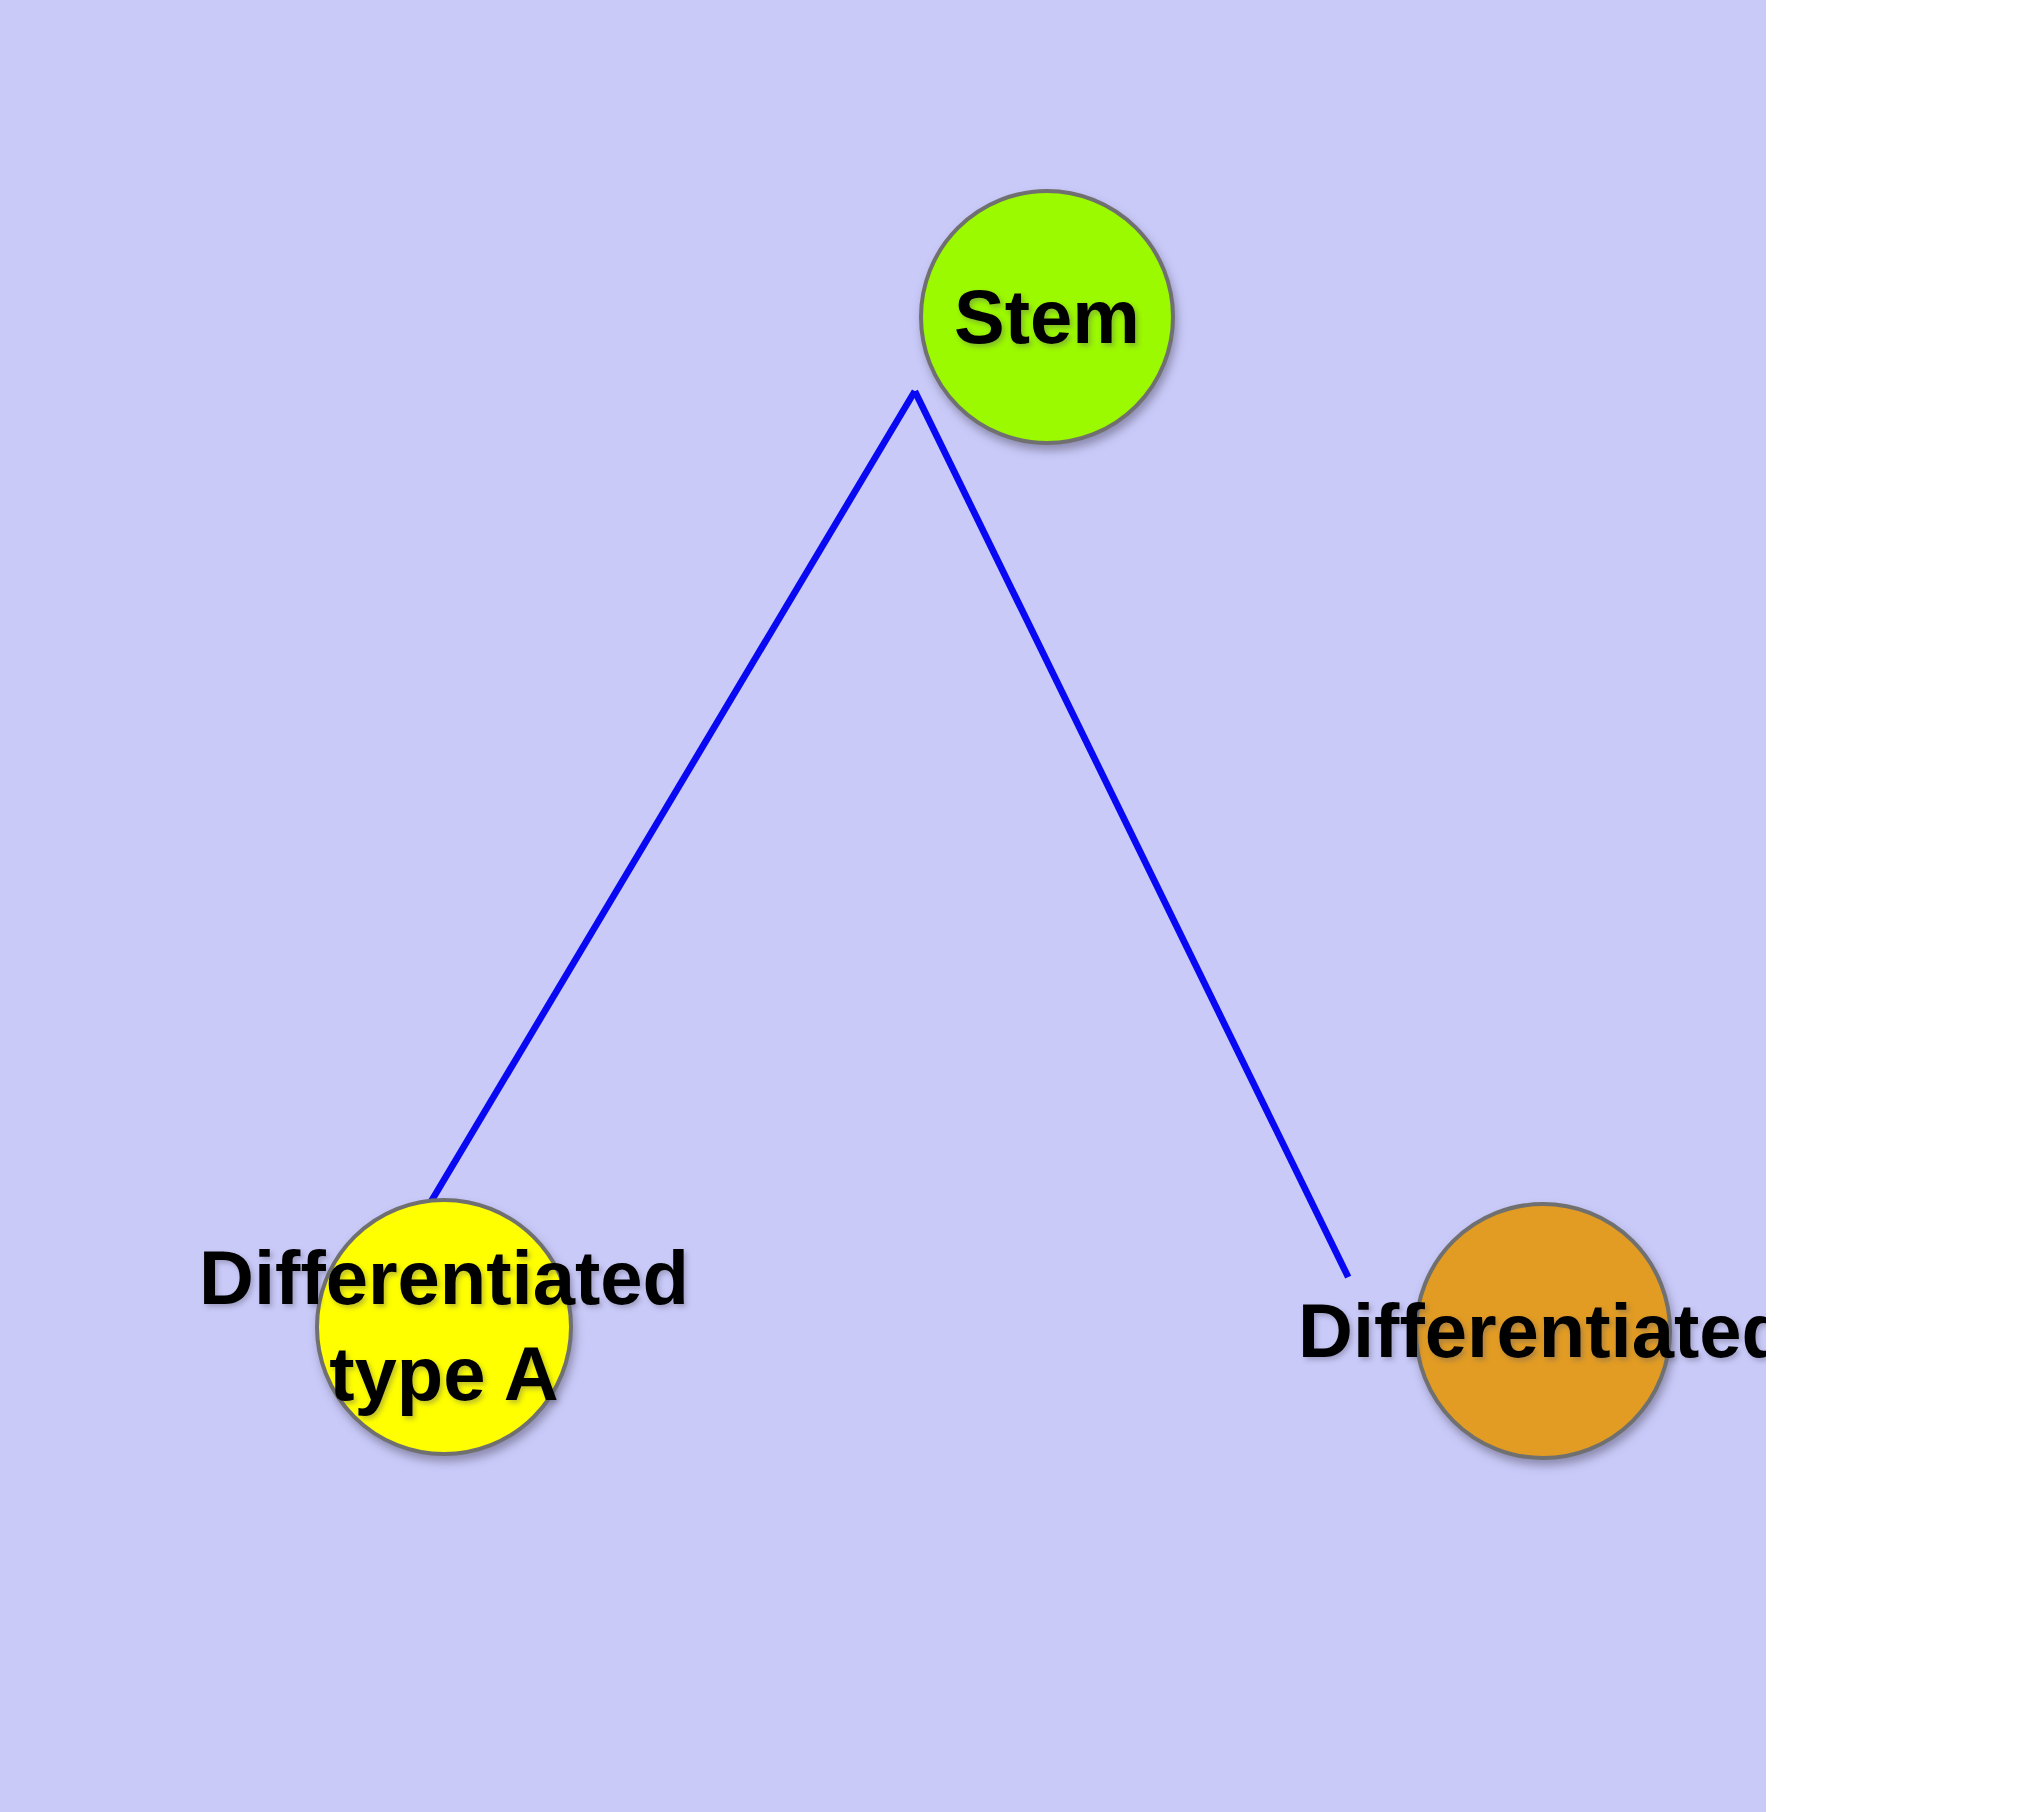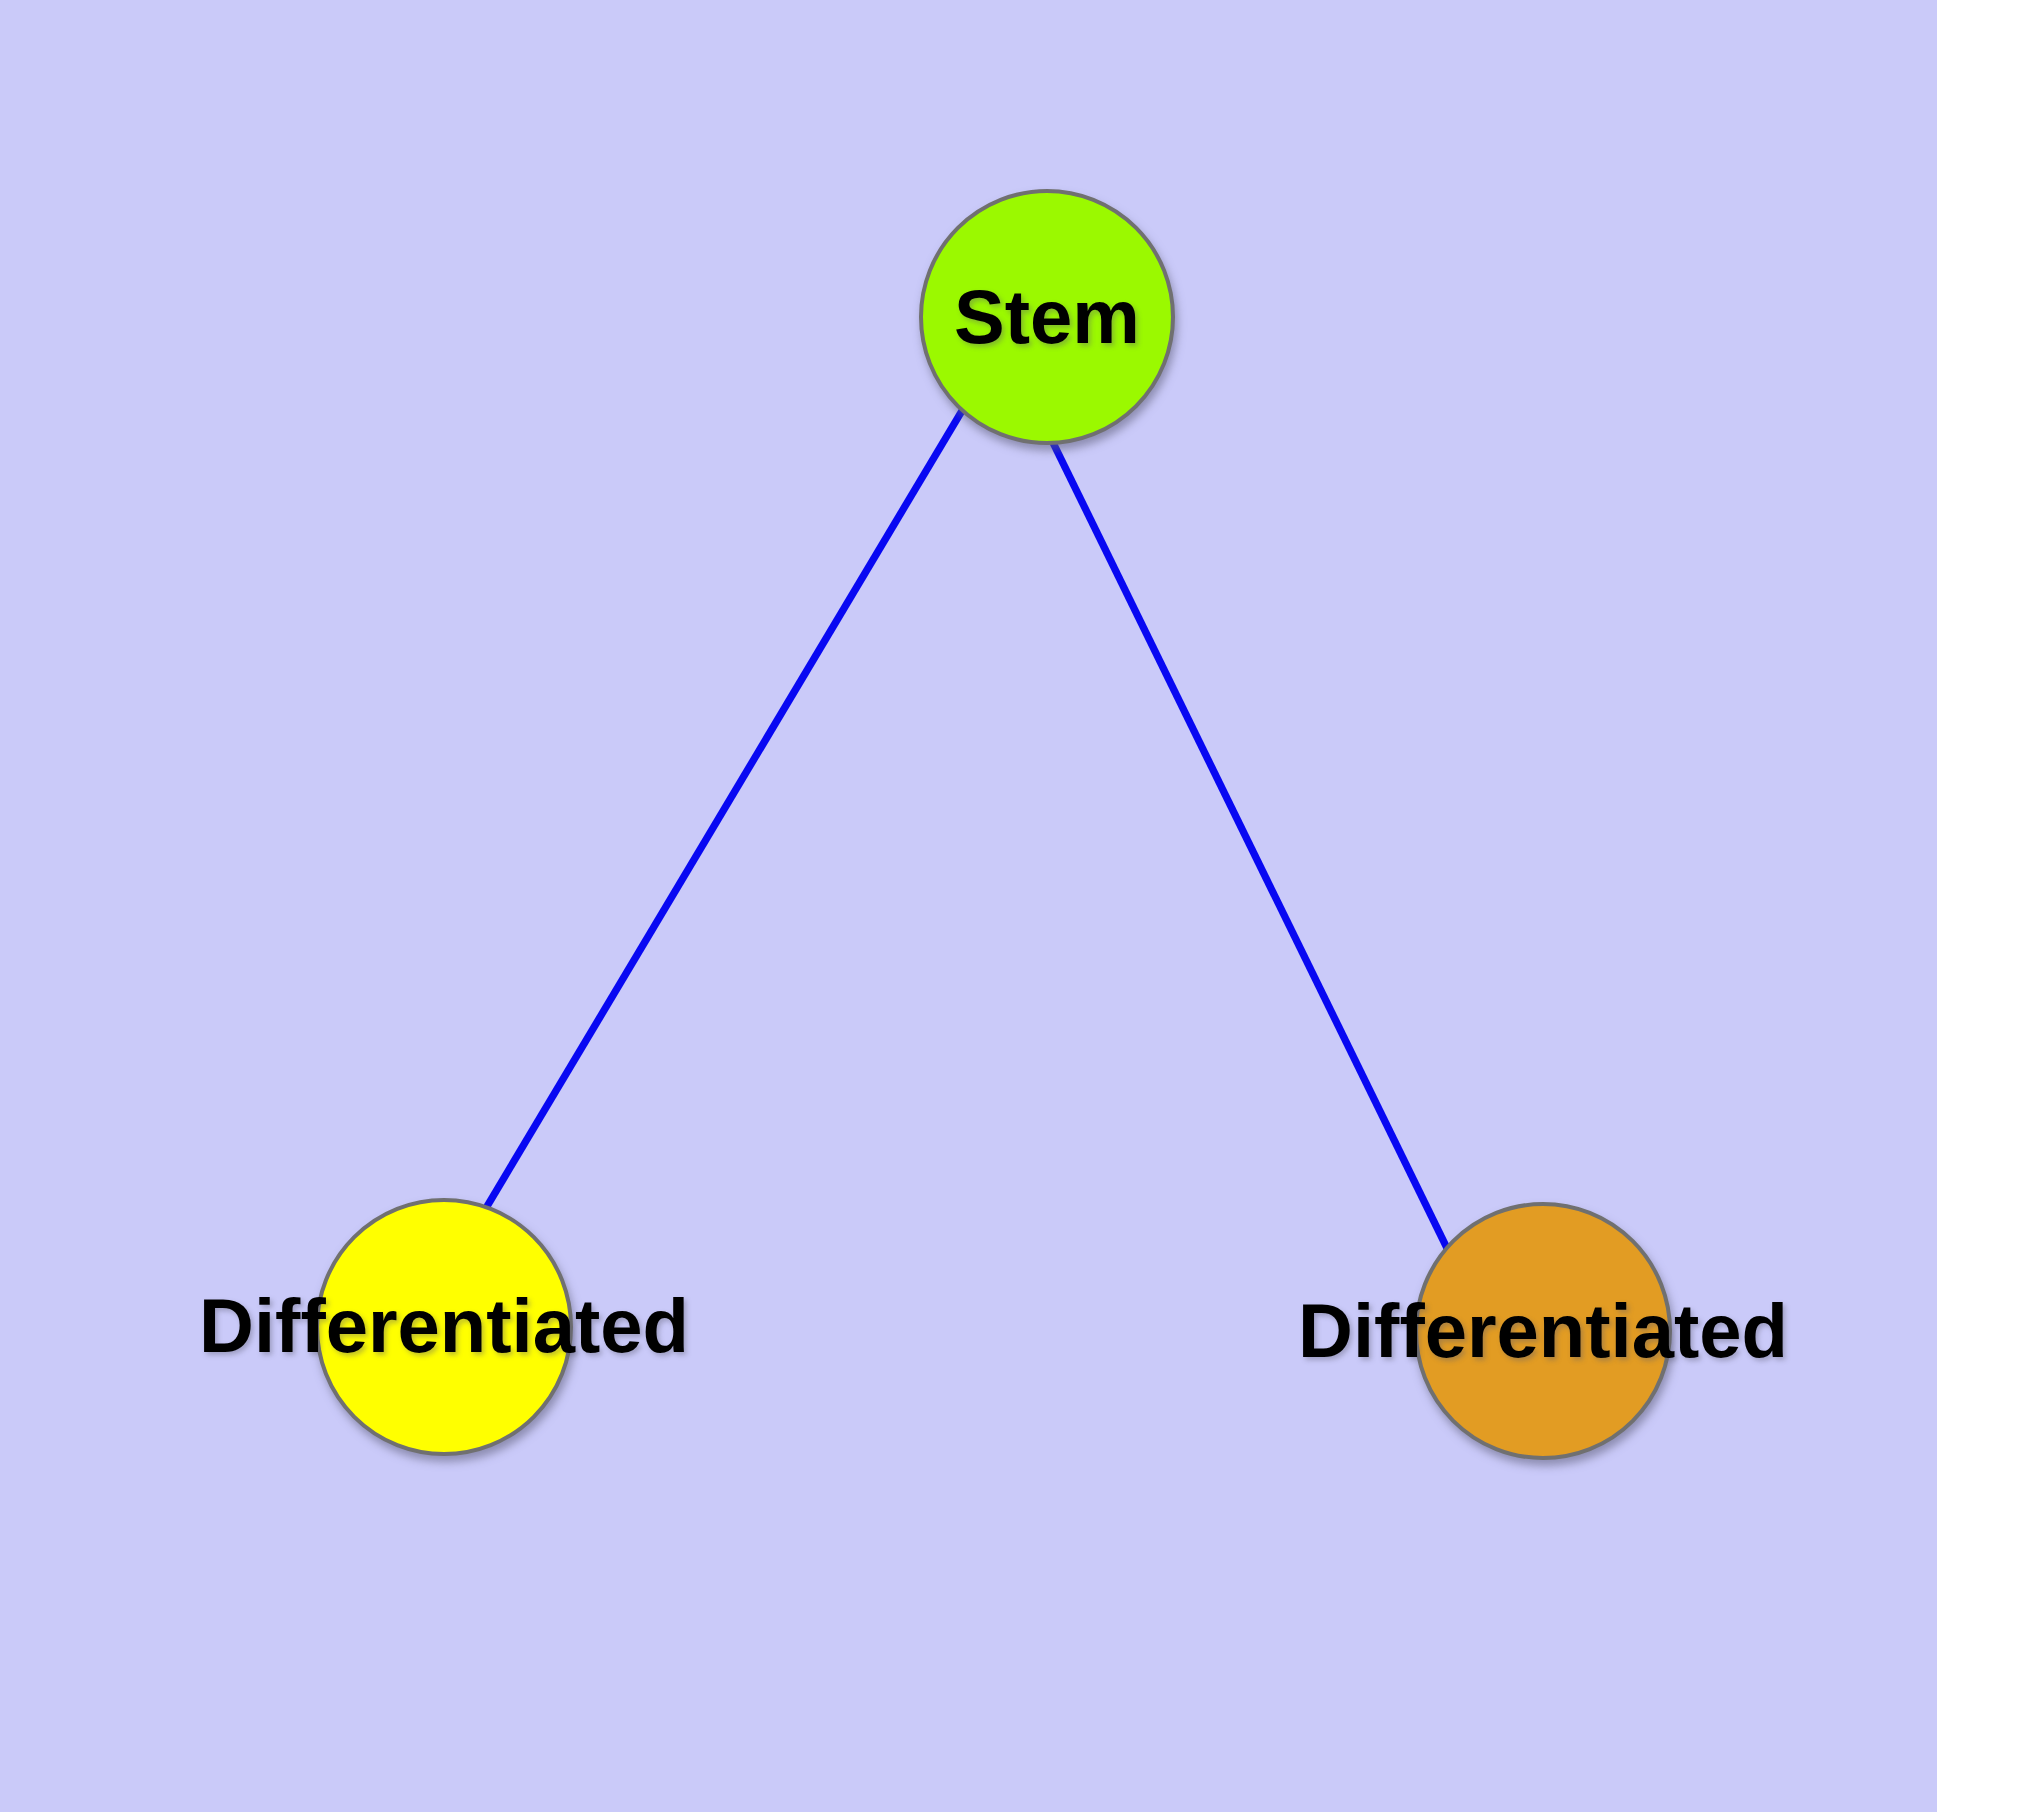--- a/index.html
+++ b/index.html
@@ -1,21 +1,21 @@
 <!DOCTYPE html>
 <html style="font-size:13.6px"><head>
 <meta charset="utf-8">
 <style>
   html, body {
     margin: 0;
     padding: 0;
   }
   #canvas {
     position: relative;
-    width: 1937px;
+    width: 1766px;
     height: 1812px;
     overflow: hidden;
     font-family: "Liberation Sans", sans-serif;
   }
   #edge-layer {
     position: absolute;
     left: 0;
     top: 0;
     width: 100%;
     height: 100%;
@@ -50,19 +50,20 @@
       <line x1="1235" y1="374" x2="524" y2="1565" stroke="#0808f2" stroke-width="9"></line>
       <line x1="1235" y1="374" x2="1820" y2="1570" stroke="#0808f2" stroke-width="9"></line>
     </svg>
 <div class="node-circle" style="left: 919px; top: 189px; width: 256px; height: 256px; background: rgb(155, 249, 0); border-width: 4.2px; border-color: rgb(112, 112, 112);"></div>
     <div class="node-label" style="left: 1047px; top: 317px;">
       <span>Stem</span>
     </div>
     <div class="node-circle" style="left: 315px; top: 1198px; width: 258px; height: 258px; background: rgb(255, 255, 0); border-width: 4.2px; border-color: rgb(112, 112, 112);"></div>
     <div class="node-label" style="left: 444px; top: 1326px;">
       <span>Differentiated</span>
+      <span>type A</span>
     </div>
     <div class="node-circle" style="left: 1414px; top: 1202px; width: 258px; height: 258px; background: rgb(226, 156, 35); border-width: 4.2px; border-color: rgb(112, 112, 112);"></div>
     <div class="node-label" style="left: 1543px; top: 1331px;">
       <span>Differentiated</span>
     </div>
   </div>
 
 
 </body></html>

